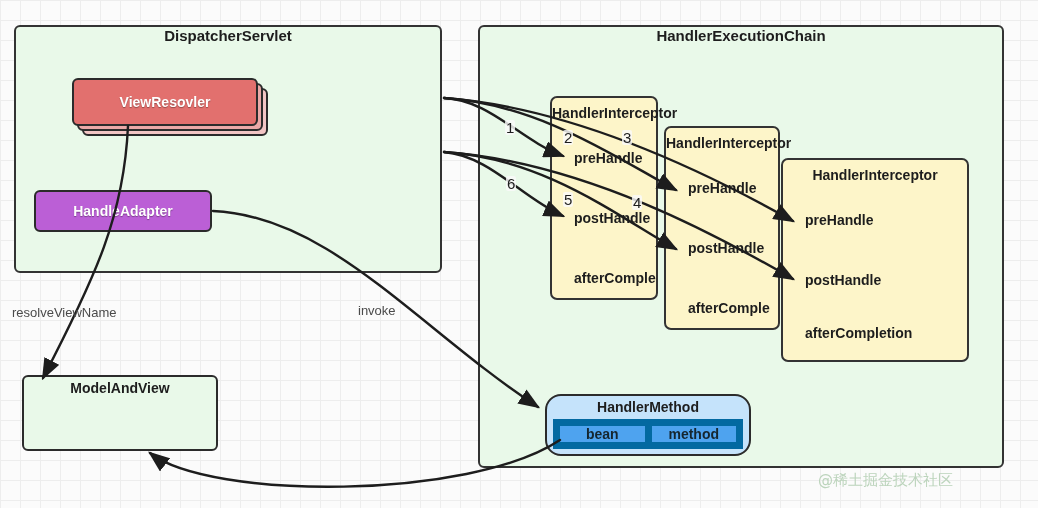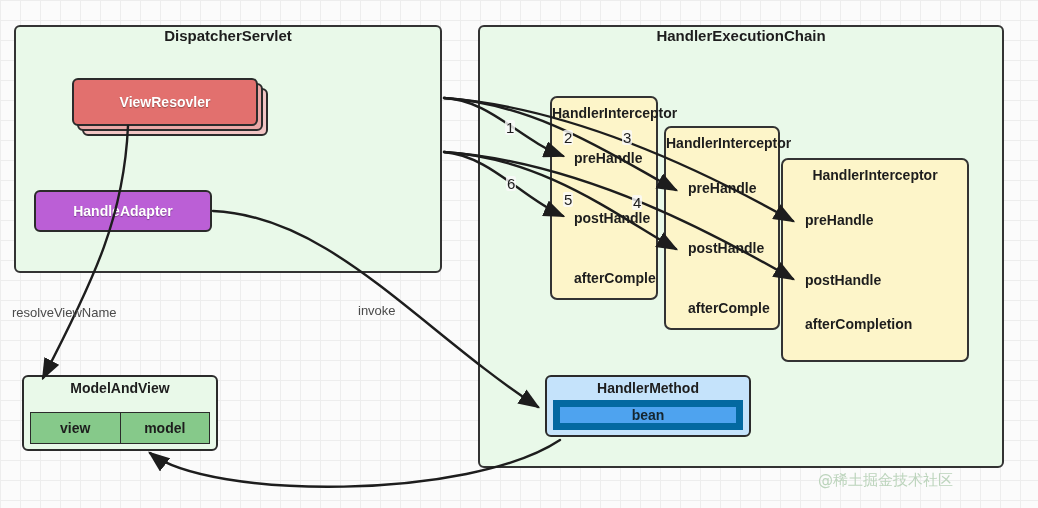--- a/index.html
+++ b/index.html
@@ -155,23 +155,24 @@
     font-weight: bold;
     color: #1d1d1d;
     box-sizing: border-box;
   }
   .mav-cell + .mav-cell { border-left: none; }
 
   
   .hm {
     position: absolute;
     border: 2px solid #2b2b2b;
-    border-radius: 6px;
+    border-radius: 16px;
     background: #c5e3fb;
     box-sizing: border-box;
+    margin-top: 19px;
   }
   .hm-title {
     position: absolute;
     top: 3px;
     left: 0;
     width: 100%;
     text-align: center;
     font-size: 14px;
     font-weight: bold;
     color: #1d1d1d;
@@ -255,36 +256,33 @@
     <div class="interceptor-title">HandlerInterceptor</div>
     <div class="interceptor-method" style="top:52px;">preHandle</div>
     <div class="interceptor-method" style="top:112px;">postHandle</div>
     <div class="interceptor-method" style="top:172px;">afterComple</div>
   </div>
 
   <div class="interceptor" style="left:781px; top:158px; width:188px; height:204px;">
     <div class="interceptor-title">HandlerInterceptor</div>
     <div class="interceptor-method" style="top:52px;">preHandle</div>
     <div class="interceptor-method" style="top:112px;">postHandle</div>
-    <div class="interceptor-method" style="top:156px;">afterCompletion</div>
+    <div class="interceptor-method" style="top:165px;">afterCompletion</div>
   </div>
 
   <div class="hm" style="left:545px; top:375px; width:206px; height:62px;">
     <div class="hm-title">HandlerMethod</div>
     <div class="hm-cells">
       <div class="hm-cell">bean</div>
+      <div class="hm-cell">method</div>
     </div>
   </div>
 
   <div class="mav" style="left:22px; top:375px; width:196px; height:76px;">
     <div class="mav-title">ModelAndView</div>
-    <div class="mav-cells">
-      <div class="mav-cell">view</div>
-      <div class="mav-cell">model</div>
-    </div>
   </div>
 
   <svg class="svg-layer" viewBox="0 0 1038 508">
     <defs>
       <marker id="arrowhead" markerWidth="9" markerHeight="7" refX="8" refY="3.5" orient="auto" markerUnits="strokeWidth">
         <polygon points="0 0, 9 3.5, 0 7" fill="#1d1d1d"></polygon>
       </marker>
     </defs>
     <g fill="none" stroke="#1d1d1d" stroke-width="2.4" stroke-linecap="round">
 

